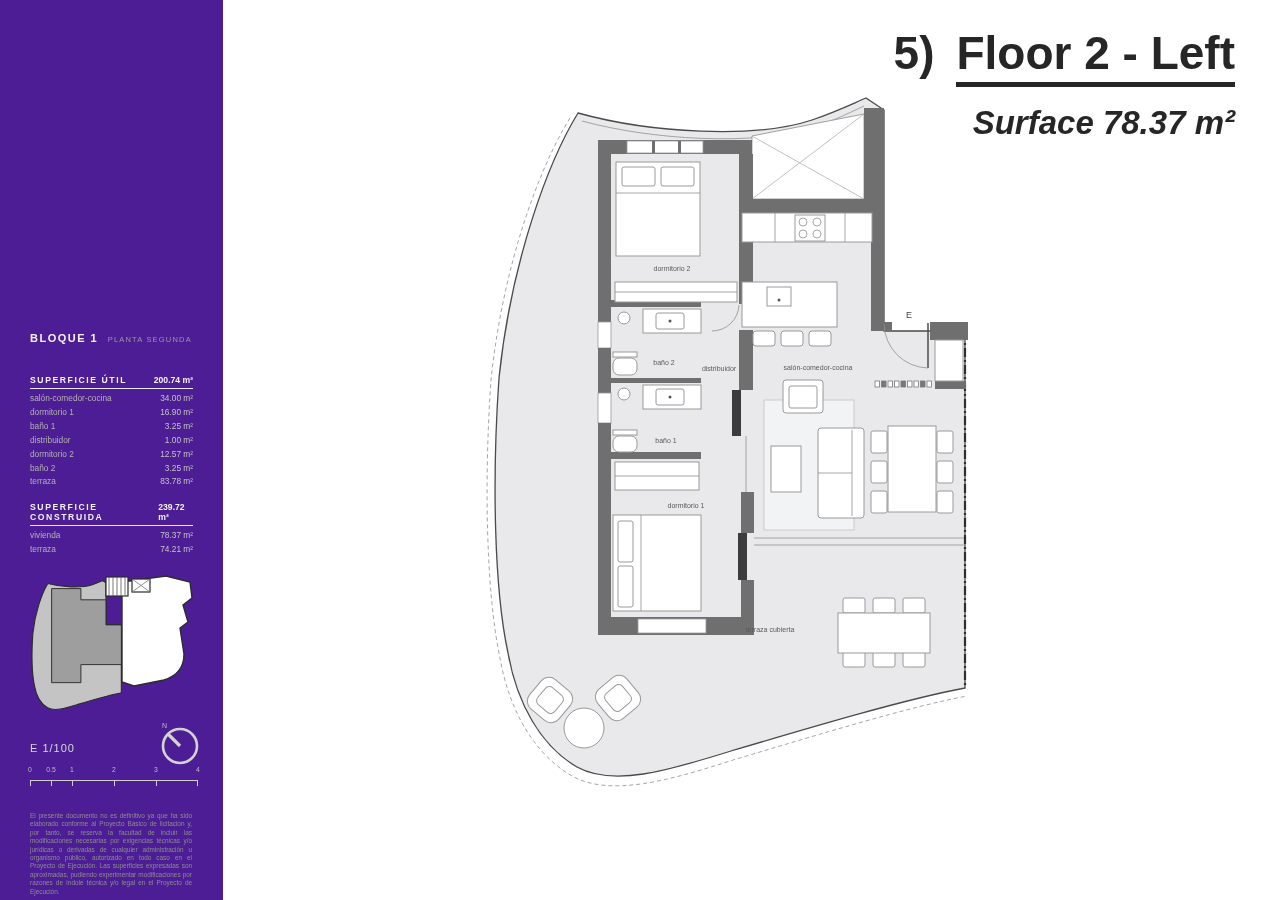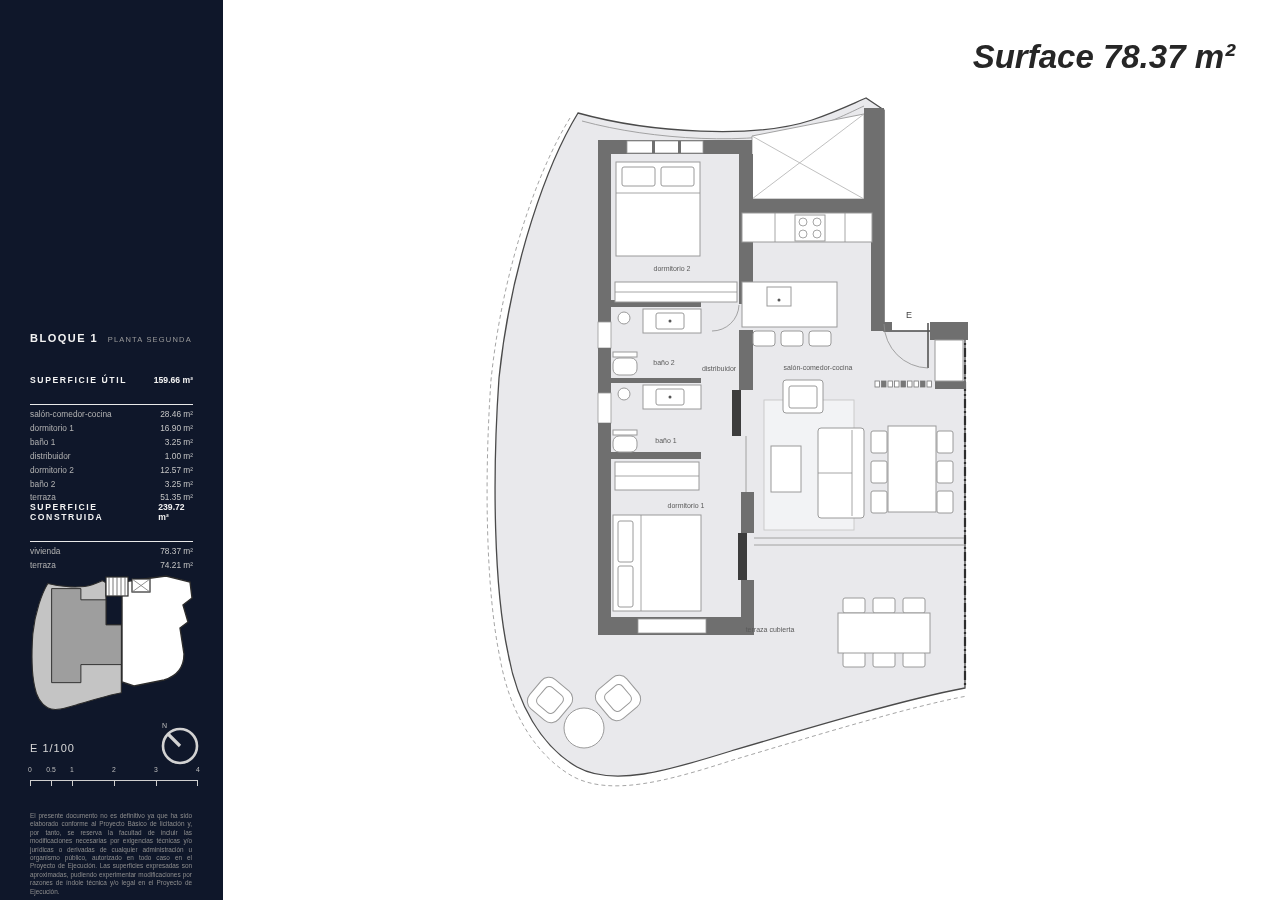--- a/index.html
+++ b/index.html
@@ -1,28 +1,28 @@
 <!DOCTYPE html>
 <html><head>
 <meta charset="utf-8">
 <style>
   * { margin:0; padding:0; box-sizing:border-box; }
   html,body { width:1273px; height:900px; background:#ffffff; font-family:"Liberation Sans",sans-serif; overflow:hidden; }
   .page { position:relative; width:1273px; height:900px; background:#fff; }
 
   
-  .sidebar { position:absolute; left:0; top:0; width:223px; height:900px; background:#0f172a; color:#cfcfcf; }
+  .sidebar { position:absolute; left:0; top:0; width:223px; height:900px; background:#4c1d95; color:#cfcfcf; }
   .block-head { position:absolute; left:30px; top:328px; white-space:nowrap; }
   .block-title { font-size:11px; font-weight:bold; letter-spacing:1.5px; color:#f2f2f2; }
   .block-sub { font-size:7.5px; letter-spacing:1.2px; color:#9a9a9a; margin-left:5px; }
   .s-table { position:absolute; left:30px; width:163px; }
   .s-table.t1 { top:375px; }
   .s-table.t2 { top:502px; }
   .s-head { display:flex; justify-content:space-between; align-items:baseline;
-            border-bottom:1.6px solid #e9e9e9; padding-bottom:19px; margin-bottom:3px; }
+            border-bottom:1.6px solid #e9e9e9; padding-bottom:3px; margin-bottom:3px; }
   .s-head .h-label { font-size:8.6px; font-weight:bold; letter-spacing:1.6px; color:#f2f2f2; }
   .s-head .h-total { font-size:8.6px; font-weight:bold; color:#f2f2f2; }
   .s-row { display:flex; justify-content:space-between; font-size:8.3px; line-height:13.9px; color:#b2b2b2; }
   .s-row .v { color:#c4c4c4; }
 
   .thumb { position:absolute; left:16px; top:570px; }
 
   .scale-row { position:absolute; left:30px; top:742px; font-size:11px; letter-spacing:1px; color:#d8d8d8; }
   .compass { position:absolute; left:152px; top:718px; }
   .scalebar { position:absolute; left:30px; top:766px; width:168px; height:26px; }
@@ -32,21 +32,21 @@
 
   .disclaimer { position:absolute; left:30px; top:812px; width:162px; font-size:6.4px; line-height:8.4px;
                 color:#8d8d8d; text-align:justify; }
 
   
   .titleblock { position:absolute; left:700px; right:38px; top:26px; text-align:right; color:#262626; }
   .t-main { font-size:46px; font-weight:bold; letter-spacing:0px; white-space:nowrap; }
   .t-num { margin-right:22px; }
   .t-underline { border-bottom:5px solid #262626; padding-bottom:3px; }
   .t-sub { font-size:33px; font-weight:bold; font-style:italic; margin-top:16px; white-space:nowrap; }
-  .t-sub.first { margin-top:12px; }
+  .t-sub.first { margin-top:24px; }
 
   
   .floor { fill:#e9e9ec; stroke:#4a4a4a; stroke-width:1.3; }
   .wall { fill:#6f6f6f; stroke:none; }
   .win  { fill:#ffffff; stroke:#9a9a9a; stroke-width:0.8; }
   .furn { fill:#ffffff; stroke:#9a9a9a; stroke-width:1; }
   .rug  { fill:#f2f3f5; stroke:#c7c7c7; stroke-width:0.9; }
   .thin { fill:none; stroke:#8f8f8f; stroke-width:0.8; }
   .leaf { fill:#3c3c3c; }
   .dashdot { stroke:#2e2e2e; stroke-width:2.2; stroke-dasharray:9 3 2 3; fill:none; }
@@ -62,25 +62,25 @@
   <aside class="sidebar">
 
     <div class="block-head">
       <span class="block-title">BLOQUE 1</span>
       <span class="block-sub">PLANTA SEGUNDA</span>
     </div>
 
     <div class="s-table t1">
       <div class="s-head">
         <span class="h-label">SUPERFICIE ÚTIL</span>
-        <span class="h-total">159.66 m²</span>
+        <span class="h-total">200.74 m²</span>
       </div>
       <div class="s-row">
           <span>salón-comedor-cocina</span>
-          <span class="v">28.46 m²</span>
+          <span class="v">34.00 m²</span>
         </div>
       <div class="s-row">
           <span>dormitorio 1</span>
           <span class="v">16.90 m²</span>
         </div>
       <div class="s-row">
           <span>baño 1</span>
           <span class="v">3.25 m²</span>
         </div>
       <div class="s-row">
@@ -90,21 +90,21 @@
       <div class="s-row">
           <span>dormitorio 2</span>
           <span class="v">12.57 m²</span>
         </div>
       <div class="s-row">
           <span>baño 2</span>
           <span class="v">3.25 m²</span>
         </div>
       <div class="s-row">
           <span>terraza</span>
-          <span class="v">51.35 m²</span>
+          <span class="v">83.78 m²</span>
         </div>
     </div>
 
     <div class="s-table t2">
       <div class="s-head">
         <span class="h-label">SUPERFICIE CONSTRUIDA</span>
         <span class="h-total">239.72 m²</span>
       </div>
       <div class="s-row">
           <span>vivienda</span>
@@ -150,20 +150,23 @@
       <span class="tlabel" style="left:25%">1</span>
       <span class="tlabel" style="left:50%">2</span>
       <span class="tlabel" style="left:75%">3</span>
       <span class="tlabel" style="left:100%">4</span>
     </div>
 
     <p class="disclaimer">El presente documento no es definitivo ya que ha sido elaborado conforme al Proyecto Básico de licitación y, por tanto, se reserva la facultad de incluir las modificaciones necesarias por exigencias técnicas y/o jurídicas o derivadas de cualquier administración u organismo público, autorizado en todo caso en el Proyecto de Ejecución. Las superficies expresadas son aproximadas, pudiendo experimentar modificaciones por razones de índole técnica y/o legal en el Proyecto de Ejecución.</p>
   </aside>
 
   <div class="titleblock">
+    <div class="t-main">
+      <span class="t-num">5)</span><span class="t-underline">Floor 2 - Left</span>
+    </div>
     <div class="t-sub first">Surface 78.37 m²</div>
   </div>
 
   <svg viewBox="478 85 512 715" style="position:absolute;left:478px;top:85px;width:512px;height:715px">
 
     <path class="dash-outer" d="M 570,118 C 540,166 503,264 491,380 C 484,480 486,592 500,658 C 509,710 534,754 572,776 C 610,797 668,781 733,760 C 814,736 908,707 967,696"></path>
 
     <path class="floor" d="M 578,113 C 650,133 755,139 812,120 C 838,111 854,103 866,98 L 884,110 L 884,331 L 965,331 L 965,688
              C 906,699 812,727 731,751 C 667,771 613,787 577,767 C 541,746 517,704 508,653
              C 494,588 492,478 499,378 C 511,262 548,162 578,113 Z"></path>

